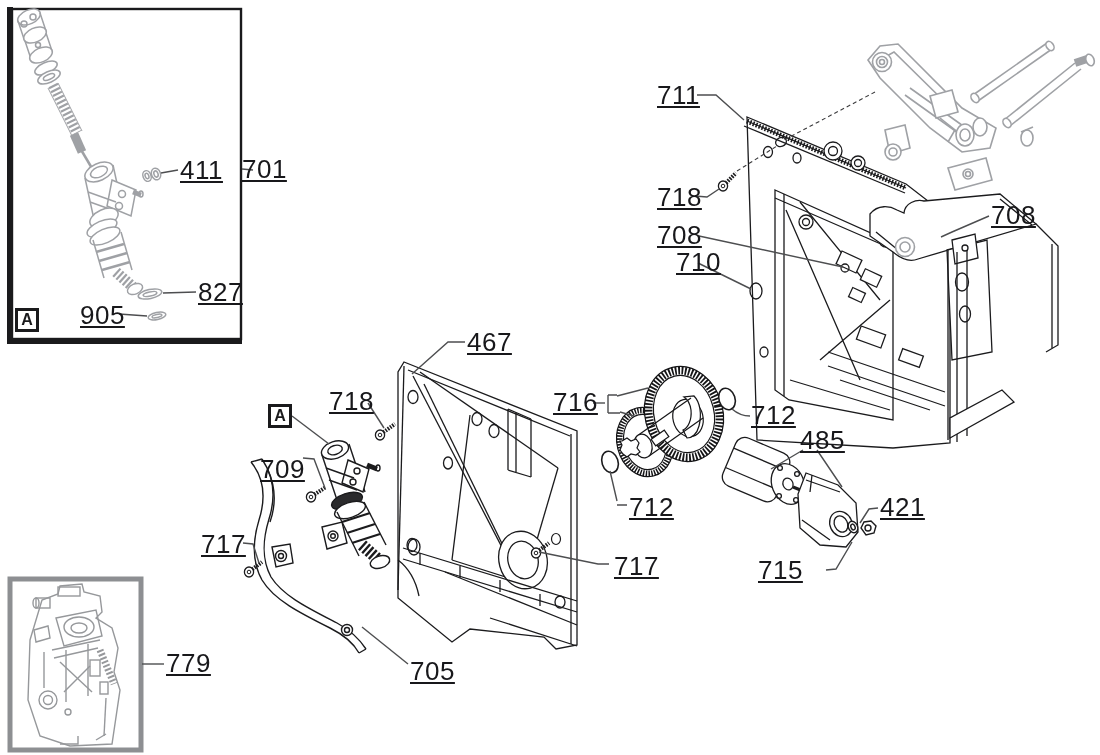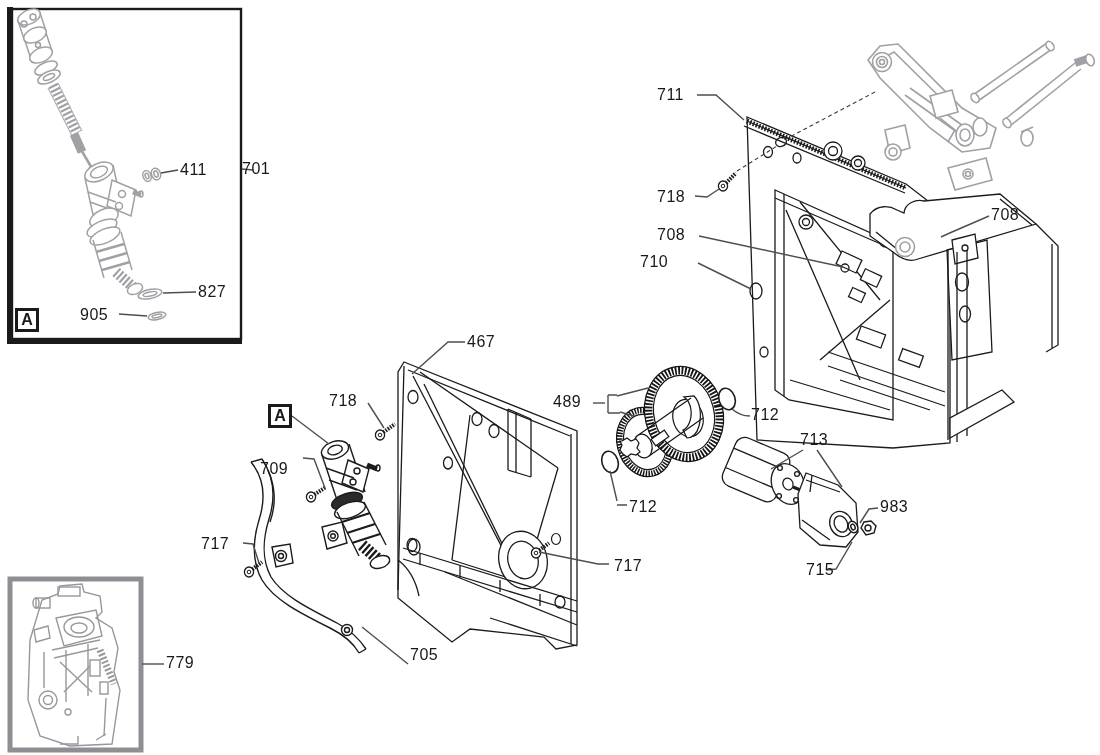--- a/index.html
+++ b/index.html
@@ -1,20 +1,20 @@
 <!DOCTYPE html>
 <html><head>
 <meta charset="utf-8">
 <style>
   html,body{margin:0;padding:0;background:#ffffff;}
   #stage{position:relative;width:1100px;height:755px;background:#ffffff;overflow:hidden;
          font-family:"Liberation Sans",sans-serif;}
   #art{position:absolute;left:0;top:0;}
-  .lbl{position:absolute;font-size:16px;line-height:22px;color:#18181b;letter-spacing:.5px;
-       white-space:nowrap;font-family:"Liberation Sans",sans-serif;}
+  .lbl{position:absolute;font-size:26px;line-height:22px;color:#18181b;letter-spacing:.5px;
+       white-space:nowrap;font-family:"Liberation Sans",sans-serif;text-decoration:underline;}
   .marker{position:absolute;width:18px;height:18px;border:3px solid #1a1a1c;background:#fff;
           font-weight:bold;font-size:16px;line-height:18px;text-align:center;color:#1a1a1c;}
 </style>
 </head>
 <body>
 
 <div id="stage">
 
 <svg id="art" width="1100" height="755" viewBox="0 0 1100 755">
 
@@ -363,34 +363,34 @@
     <path d="M699,236 L843,267"></path>
     <path d="M698,263 L751,289"></path>
     <path d="M989,216 L952,232 L941,237"></path>
   </g>
 </svg>
 
   <div class="lbl" style="left:242px;top:158px">701</div>
   <div class="lbl" style="left:180px;top:159px">411</div>
   <div class="lbl" style="left:198px;top:281px">827</div>
   <div class="lbl" style="left:80px;top:304px">905</div>
-  <div class="lbl" style="left:410px;top:644px">705</div>
+  <div class="lbl" style="left:410px;top:660px">705</div>
   <div class="lbl" style="left:166px;top:652px">779</div>
   <div class="lbl" style="left:467px;top:331px">467</div>
   <div class="lbl" style="left:657px;top:224px">708</div>
   <div class="lbl" style="left:991px;top:204px">708</div>
   <div class="lbl" style="left:260px;top:458px">709</div>
-  <div class="lbl" style="left:640px;top:251px">710</div>
+  <div class="lbl" style="left:676px;top:251px">710</div>
   <div class="lbl" style="left:657px;top:84px">711</div>
   <div class="lbl" style="left:751px;top:404px">712</div>
   <div class="lbl" style="left:629px;top:496px">712</div>
-  <div class="lbl" style="left:800px;top:429px">713</div>
-  <div class="lbl" style="left:880px;top:496px">983</div>
-  <div class="lbl" style="left:806px;top:559px">715</div>
-  <div class="lbl" style="left:553px;top:391px">489</div>
+  <div class="lbl" style="left:800px;top:429px">485</div>
+  <div class="lbl" style="left:880px;top:496px">421</div>
+  <div class="lbl" style="left:758px;top:559px">715</div>
+  <div class="lbl" style="left:553px;top:391px">716</div>
   <div class="lbl" style="left:201px;top:533px">717</div>
   <div class="lbl" style="left:614px;top:555px">717</div>
   <div class="lbl" style="left:329px;top:390px">718</div>
   <div class="lbl" style="left:657px;top:186px">718</div>
 
   <div class="marker" style="left:15px;top:308px">A</div>
   <div class="marker" style="left:268px;top:404px">A</div>
 
 </div>
 

